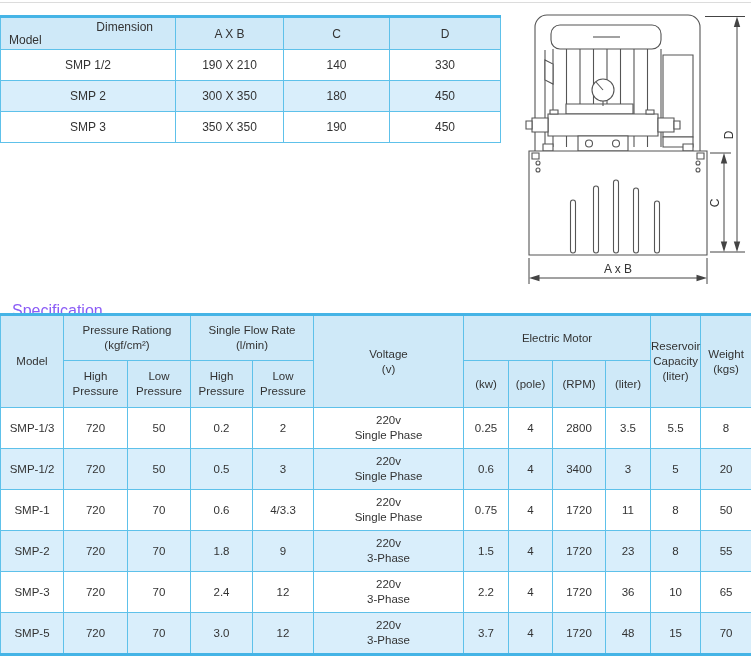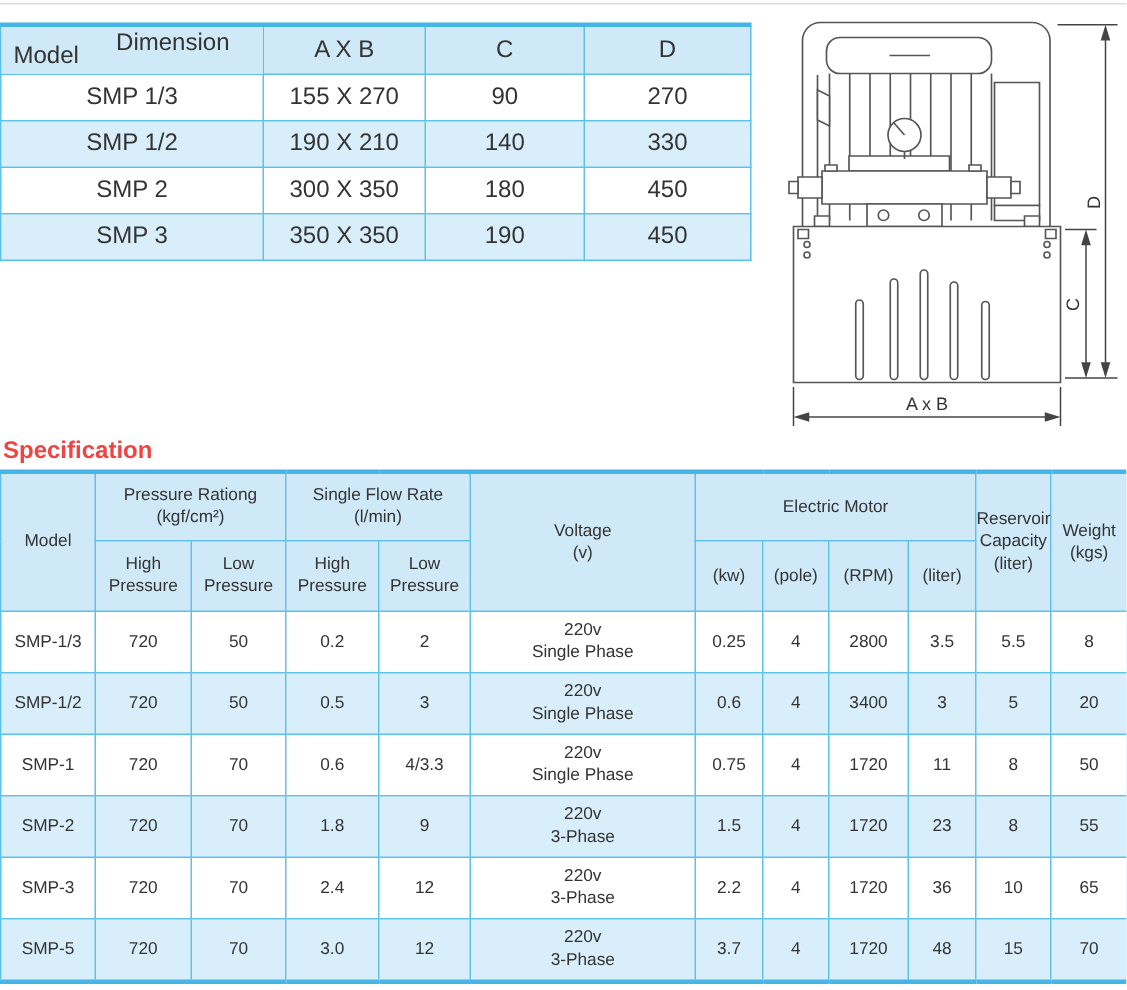--- a/index.html
+++ b/index.html
@@ -2,31 +2,31 @@
 <html><head>
 <meta charset="utf-8">
 <style>
   html,body{margin:0;padding:0;background:#fff;}
   body{width:751px;height:660px;position:relative;font-family:"Liberation Sans","DejaVu Sans",sans-serif;color:#333;}
   .canvas{position:absolute;inset:0;background:#fff;overflow:hidden;}
   .top-hairline{position:absolute;top:2px;left:0;width:751px;height:1px;background:#dcdcdc;}
 
   
   table{border-collapse:collapse;table-layout:fixed;}
-  .dim-table{position:absolute;top:15px;left:0;width:500px;font-size:16px;}
+  .dim-table{position:absolute;top:15px;left:0;width:500px;font-size:12px;}
   .dim-table th,.dim-table td{border:1px solid #5ec1ea;text-align:center;padding:0;font-weight:normal;}
   .dim-table thead th{background:#cfe9f8;height:31px;border-top:3px solid #45b4e6;}
   .dim-table tbody td{height:30px;background:#fff;}
   .dim-table tbody tr:nth-child(even) td{background:#d9eefb;}
   .corner-cell{position:relative;background:#cfe9f8 linear-gradient(to bottom right,transparent calc(50% - 0.7px),#5ec1ea calc(50% - 0.7px),#5ec1ea calc(50% + 0.7px),transparent calc(50% + 0.7px));}
   .corner-top{position:absolute;top:2px;right:22px;}
   .corner-bottom{position:absolute;bottom:2px;left:8px;}
 
   
-  .spec-title{position:absolute;top:292px;left:2px;margin:0;font-size:16px;font-weight:bold;color:#ef4444;}
+  .spec-title{position:absolute;top:292px;left:2px;margin:10px;font-size:16px;font-weight:normal;color:#8b5cf6;}
   .spec-table{position:absolute;top:313px;left:0;width:751px;font-size:11.5px;}
   .spec-table th,.spec-table td{border:1px solid #5ec1ea;text-align:center;padding:0;font-weight:normal;white-space:pre-line;line-height:1.3;}
   .spec-table thead th{background:#cfe9f8;}
   .spec-table thead tr.group-row th{height:44px;border-top:3px solid #45b4e6;}
   .spec-table thead tr.sub-row th{height:46px;}
   .spec-table tbody td{height:40px;background:#fff;}
   .spec-table tbody tr:nth-child(even) td{background:#d9eefb;}
   .spec-table tbody tr:last-child td{border-bottom:3px solid #45b4e6;}
 
   
@@ -56,26 +56,20 @@
         <th class="corner-cell">
           <span class="corner-top">Dimension</span>
           <span class="corner-bottom">Model</span>
         </th>
         <th>A X B</th>
         <th>C</th>
         <th>D</th>
       </tr>
     </thead>
     <tbody>
-      <tr>
-        <td>SMP 1/3</td>
-        <td>155 X 270</td>
-        <td>90</td>
-        <td>270</td>
-      </tr>
       <tr>
         <td>SMP 1/2</td>
         <td>190 X 210</td>
         <td>140</td>
         <td>330</td>
       </tr>
       <tr>
         <td>SMP 2</td>
         <td>300 X 350</td>
         <td>180</td>

